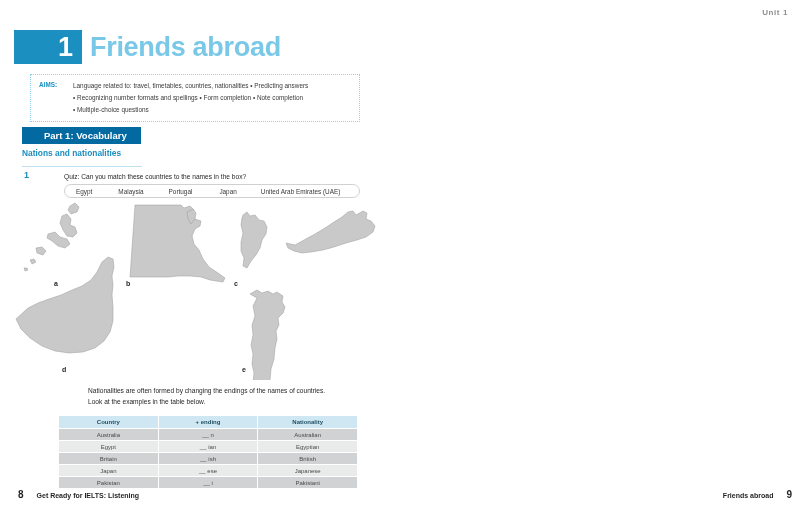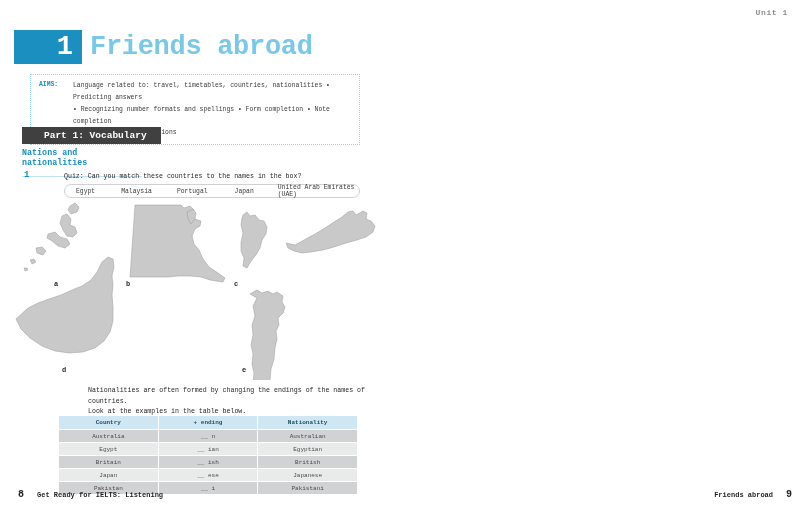--- a/index.html
+++ b/index.html
@@ -2,21 +2,21 @@
 <html><head>
 <meta charset="utf-8">
 <style>
   html,body{margin:0;padding:0;}
   body{
     width:810px;height:527px;background:#ffffff;
     font-family:"Liberation Sans", sans-serif;
     color:#231f20;overflow:hidden;position:relative;
   }
   .spread{position:absolute;inset:0;display:flex;}
-  .page{position:relative;height:513px;box-sizing:border-box;font-family:Liberation Mono, monospace;}
+  .page{position:relative;height:513px;box-sizing:border-box;}
   .page-left{width:405px;padding:0;}
   .page-right{width:405px;padding:0;}
 
   
   .unit-tag{
     position:absolute;top:8px;right:22px;
     font-size:8px;font-weight:bold;color:#8e9091;letter-spacing:.6px;
   }
 
   .title-row{position:absolute;left:14px;top:30px;display:flex;align-items:stretch;}
@@ -33,21 +33,21 @@
   
   .aims{
     position:absolute;left:30px;top:74px;width:330px;box-sizing:border-box;
     border:1.5px dotted #8fd0ea;padding:5px 8px 5px 8px;display:flex;
   }
   .aims-label{color:#1b8fc0;font-weight:bold;font-size:6.4px;min-width:34px;padding-top:1px;}
   .aims-lines{font-size:6.4px;color:#3a3a3a;line-height:1.85;}
 
   
   .part-banner{
-    position:absolute;left:22px;top:127px;background:#404040;color:#fff;
+    position:absolute;left:22px;top:127px;background:#0369a1;color:#fff;
     font-size:9.5px;font-weight:bold;padding:3px 14px 3px 22px;
   }
   .sub-head{
     position:absolute;left:22px;top:148px;color:#1b8fc0;font-weight:bold;font-size:8.4px;
     border-bottom:1px solid #bfe2f2;padding-bottom:8px;width:120px;
   }
 
   
   .exnum{color:#1b8fc0;font-weight:bold;font-size:9px;position:absolute;}
   .extext{position:absolute;font-size:6.6px;color:#231f20;line-height:1.55;}

